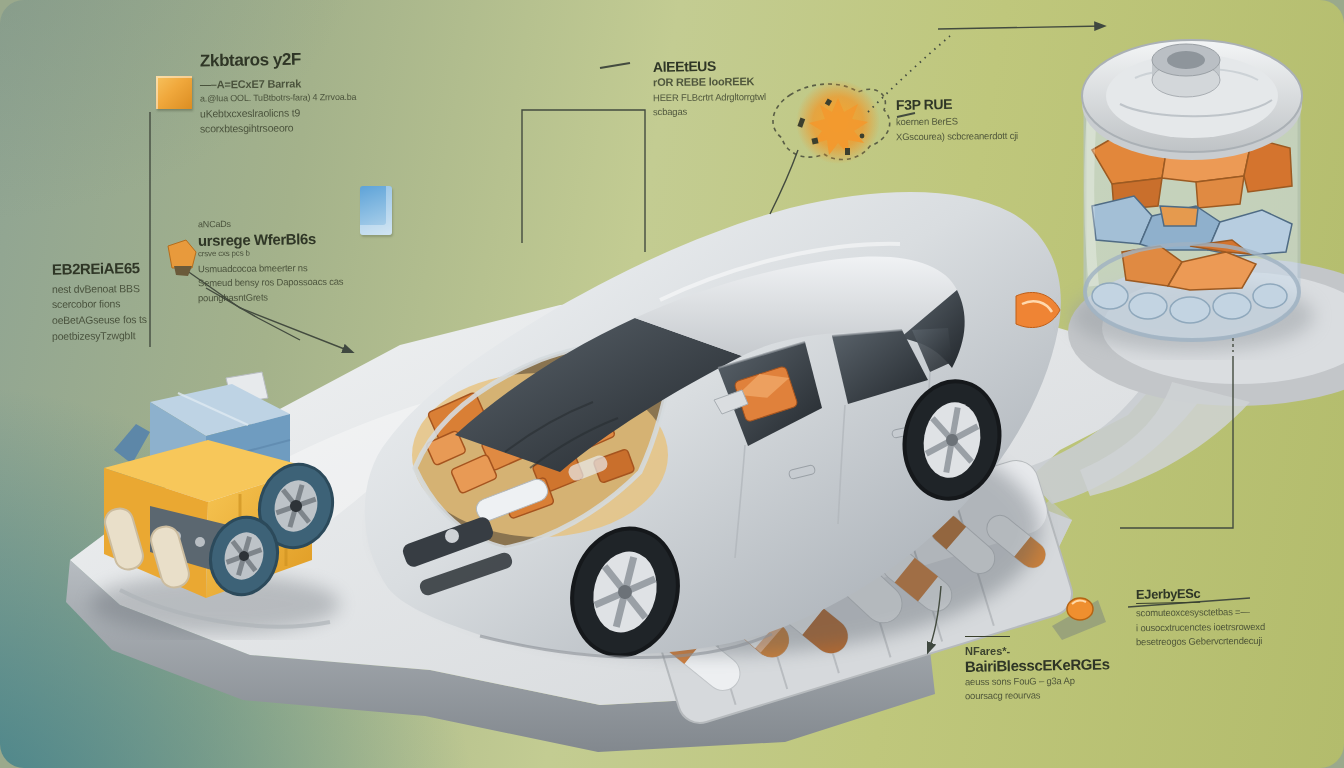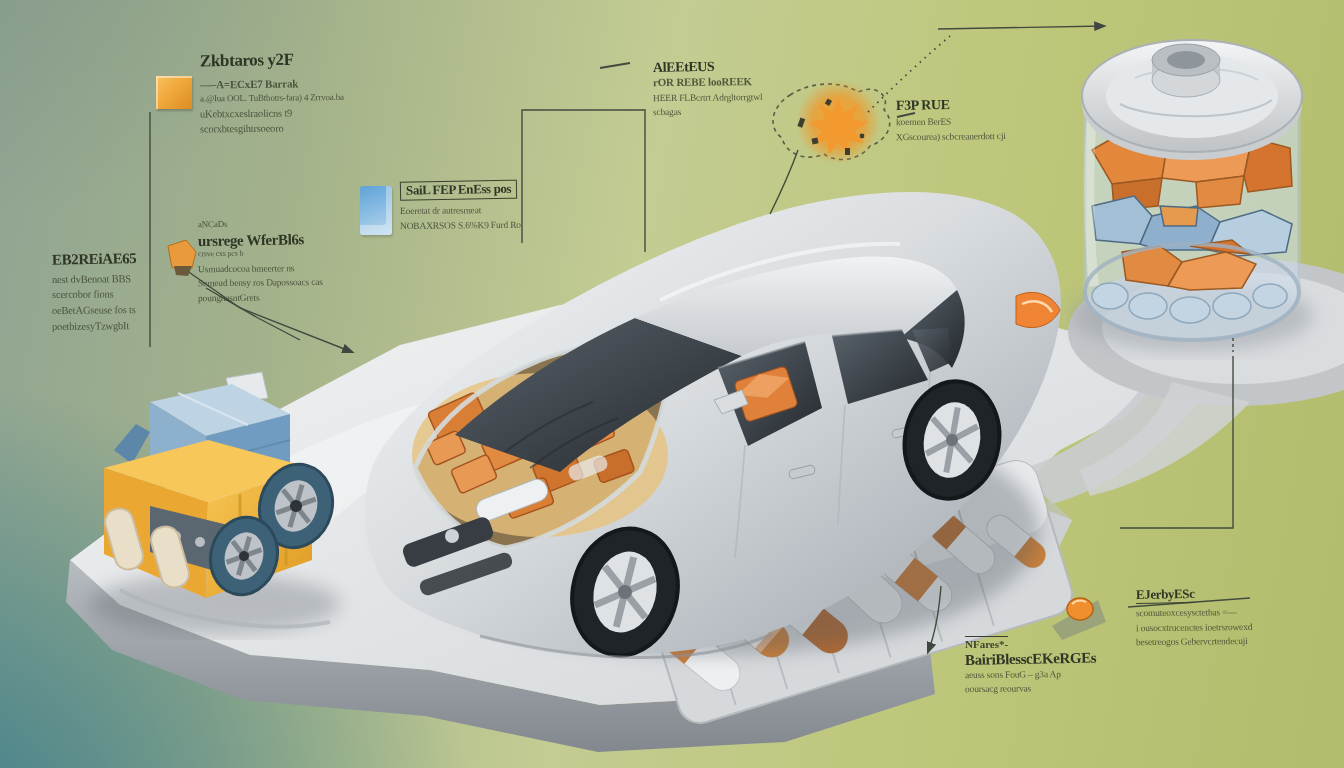--- a/index.html
+++ b/index.html
@@ -1,29 +1,30 @@
 <!DOCTYPE html>
 <html><head>
 <meta charset="utf-8">
 <style>
   html,body{margin:0;padding:0;background:#9aa98c;}
   .stage{
     position:relative;width:1344px;height:768px;overflow:hidden;
-    font-family:Liberation Serif, serif;
+    font-family:Liberation Sans, sans-serif;
     background:
       radial-gradient(900px 720px at -6% 108%, rgba(58,125,138,.95), rgba(58,125,138,0) 62%),
       radial-gradient(700px 500px at -4% -10%, rgba(125,146,128,.55), rgba(125,146,128,0) 60%),
       linear-gradient(100deg,#8fa493 0%,#a4b28b 22%,#c3cc92 46%,#bfc77c 68%,#b3bc6c 100%);
+    border-radius: 24px;
   }
   svg{position:absolute;left:0;top:0;}
   .anno{position:absolute;color:#3c432f;}
   .anno .hd{font-weight:bold;color:#2f3626;letter-spacing:-.4px;line-height:1.1;transform:rotate(-1deg);}
   .anno .ln{line-height:1.5;opacity:.85;letter-spacing:-.2px;transform:rotate(-.6deg);}
   .boxed{display:inline-block;border:1.5px solid #39402c;padding:1px 5px 2px 5px;}
-  .overlined{border-top:1.5px solid #39402c;display:inline-block;padding-top:1px;}
+  .overlined{border-top:1.5px solid #39402c;display:inline-block;padding-top:8px;}
   .underlined{border-bottom:1.5px solid #39402c;display:inline-block;padding-bottom:1px;}
   .swatch-orange{
     position:absolute;left:156px;top:76px;width:36px;height:33px;
     background:linear-gradient(135deg,#f7c25e 0%,#f0a83c 45%,#db8d22 100%);
     box-shadow:inset 2px 2px 0 rgba(255,255,255,.45), 1px 2px 2px rgba(60,70,50,.35);
   }
   .swatch-blue{
     position:absolute;left:360px;top:186px;width:32px;height:49px;border-radius:3px;
     background:linear-gradient(160deg,#5ea3d8 0%,#8fc0e4 55%,#b9d7ec 100%);
     box-shadow:inset -6px -10px 0 rgba(255,255,255,.35), 1px 2px 2px rgba(60,70,50,.25);
@@ -348,42 +349,37 @@
 <div class="swatch-blue"></div>
 
 <div class="anno" style="left:200px;top:50px;width:280px;">
   <div class="hd f17">Zkbtaros y2F</div>
   <div class="ln f11" style="margin-top:6px;font-weight:bold;">—–A=ECxE7 Barrak</div>
   <div class="ln f9">a.@Iua OOL. TuBtbotrs-fara) 4 Zrrvoa.ba</div>
   <div class="ln f10">uKebtxcxeslraolicns t9</div>
   <div class="ln f10">scorxbtesgihtrsoeoro</div>
 </div>
 
-<div class="anno" style="left:52px;top:250px;width:190px;">
+<div class="anno" style="left:52px;top:260px;width:190px;">
   <div class="hd f15">EB2REiAE65</div>
   <div class="ln f10" style="margin-top:4px;">nest dvBenoat BBS</div>
   <div class="ln f10">scercobor fions</div>
   <div class="ln f10">oeBetAGseuse fos ts</div>
   <div class="ln f10">poetbizesyTzwgbIt</div>
 </div>
 
 <div class="anno" style="left:198px;top:217px;width:240px;">
   <div class="ln f9">aNCaDs</div>
   <div class="hd f15">ursrege WferBl6s</div>
   <div class="ln f8">crsve cxs pcs b</div>
   <div class="ln f95" style="margin-top:2px;">Usmuadcocoa bmeerter ns</div>
   <div class="ln f95">Semeud bensy ros Dapossoacs cas</div>
   <div class="ln f95">pounghasntGrets</div>
 </div>
 
-<div class="anno" style="left:400px;top:180px;width:200px;">
-  <div class="hd f13"><span class="boxed">SaiL FEP EnEss pos</span></div>
-  <div class="ln f95" style="margin-top:4px;">Eoeretat dr autresmeat</div>
-  <div class="ln f95">NOBAXRSOS S.6%K9 Furd Ro</div>
-</div>
 
 <div class="anno" style="left:653px;top:38px;width:220px;margin-top:20px;">
   <div class="hd f14">AlEEtEUS</div>
   <div class="ln f11" style="font-weight:bold;">rOR REBE looREEK</div>
   <div class="ln f95">HEER FLBcrtrt Adrgltorrgtwl</div>
   <div class="ln f95">scbagas</div>
 </div>
 
 <div class="anno" style="left:896px;top:96px;width:220px;">
   <div class="hd f14">F3P RUE</div>

